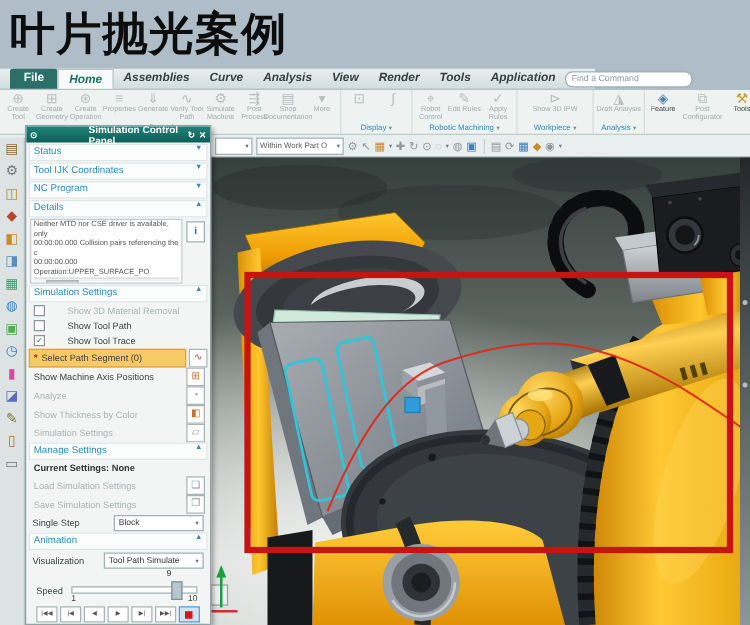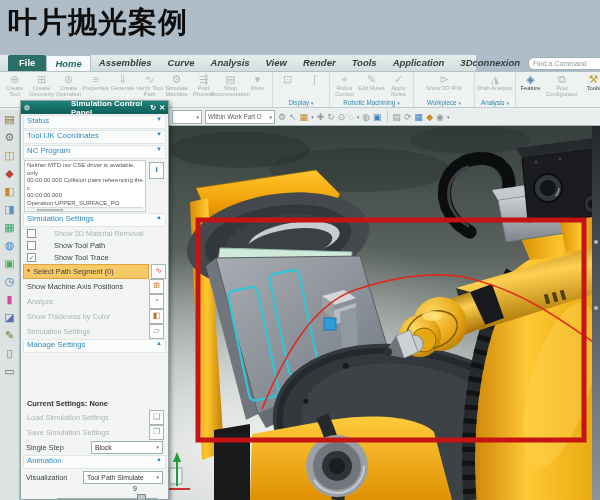--- a/index.html
+++ b/index.html
@@ -1,20 +1,20 @@
 <!DOCTYPE html>
 <html><head>
 <meta charset="utf-8">
 <style>
   html,body{margin:0;padding:0;background:#777;}
   .stage{position:relative;width:600px;height:500px;overflow:hidden;background:#aebdc8;
          font-family:"Liberation Sans",sans-serif;-webkit-font-smoothing:antialiased;}
   
   .page-header{position:absolute;left:0;top:0;width:600px;height:55px;background:#aebdc8;}
-  .page-title{font-family:"DejaVu Serif",serif;font-weight:bold;font-size:29px;color:#0d0d0d;
+  .page-title{font-family:"DejaVu Serif",serif;font-weight:bold;font-size:36px;color:#0d0d0d;
               padding:3px 0 0 8px;letter-spacing:1px;}
   
   .menubar{position:absolute;left:0;top:55px;width:476px;height:16px;
            background:linear-gradient(#e7eeee,#d3dddd);border-bottom:1px solid #b6c2c2;
            display:flex;align-items:stretch;font-size:9.5px;color:#33413f;}
   .file-tab{background:#2a6f68;color:#fff;font-weight:bold;padding:2px 11px 0;border-radius:2px 2px 0 0;margin-left:8px;}
   .mtab{padding:2px 8px 0;font-weight:bold;font-style:italic;}
   .mtab.active{background:#f7fafa;color:#1d6f66;border:1px solid #b6c2c2;border-bottom:none;}
   .menubar-right{margin-left:auto;display:flex;align-items:center;gap:4px;padding-right:4px;}
   .find-box{width:92px;height:11px;background:#fff;border:1px solid #9fb0b0;border-radius:6px;
@@ -95,21 +95,21 @@
   .actrow{height:14px;display:flex;align-items:center;padding:0 2px 0 4px;flex:none;}
   .actrow .t{font-size:7.4px;color:#3c4444;}
   .actrow.dis .t{color:#aab2b2;}
   .actrow .spc{flex:1;}
   .minibtn{width:13px;height:13px;border:1px solid #aab4b4;background:#fdfdfd;font-size:8px;
            line-height:12px;text-align:center;flex:none;}
   .minibtn.red{color:#c2382a;}
   .minibtn.gray{color:#8d9898;}
   .minibtn.colr{color:#c2742a;}
   .minibtn.teal{color:#1f837a;font-weight:bold;}
-  .boldrow{height:11px;font-size:7.4px;font-weight:bold;color:#333;display:flex;align-items:center;padding-left:4px;flex:none;margin-top:44px;}
+  .boldrow{height:11px;font-size:7.4px;font-weight:bold;color:#333;display:flex;align-items:center;padding-left:4px;flex:none;}
   .selrow{height:14px;display:flex;align-items:center;padding:0 3px;flex:none;gap:3px;}
   .selrow .t{font-size:7.4px;color:#3c4444;}
   .selbox{margin-left:auto;width:64px;height:11px;border:1px solid #9fb0b0;background:#fff;
           font-size:6.8px;color:#333;display:flex;align-items:center;padding:0 3px;}
   .selbox .car{margin-left:auto;font-size:5px;color:#667;}
   .selbox.w70{width:72px;}
   .sliderblk{height:28px;flex:none;position:relative;padding:0 6px;}
   .sliderblk .val{position:absolute;left:77%;top:0;font-size:7px;color:#333;}
   .sliderblk .lab{position:absolute;left:6px;top:12px;font-size:7.4px;color:#3c4444;}
   .track{position:absolute;left:34px;right:8px;top:13px;height:4px;background:#fff;border:1px solid #9fb0b0;}
@@ -135,21 +135,20 @@
   <div class="menubar">
     <div class="file-tab">File</div>
     <div class="mtab active">Home</div>
     <div class="mtab">Assemblies</div>
     <div class="mtab">Curve</div>
     <div class="mtab">Analysis</div>
     <div class="mtab">View</div>
     <div class="mtab">Render</div>
     <div class="mtab">Tools</div>
     <div class="mtab">Application</div>
-    <div class="mtab">3Dconnexion</div>
     <div class="menubar-right">
       <div class="find-box">
         <span>Find a Command</span>
 
       </div>
 
     </div>
   </div>
 
   <div class="ribbon">
@@ -525,20 +524,24 @@
           <span class="sc">▼</span>
         </div>
       <div class="secbar">
           <span class="st">Tool IJK Coordinates</span>
           <span class="sc">▼</span>
         </div>
       <div class="secbar">
           <span class="st">NC Program</span>
           <span class="sc">▼</span>
         </div>
+      <div class="secbar">
+          <span class="st">Details</span>
+          <span class="sc">▲</span>
+        </div>
 
       <div style="display:flex;flex:none;">
         <div class="details-box" style="flex:1">
           <div class="dtext">
             <span>Neither MTD nor CSE driver is available, only</span>
             <span>00:00:00.000 Collision pairs referencing the c</span>
             <span>00:00:00.000 Operation:UPPER_SURFACE_PO</span>
             <div class="dscroll">
                 <div class="thumb"></div>
               </div>

